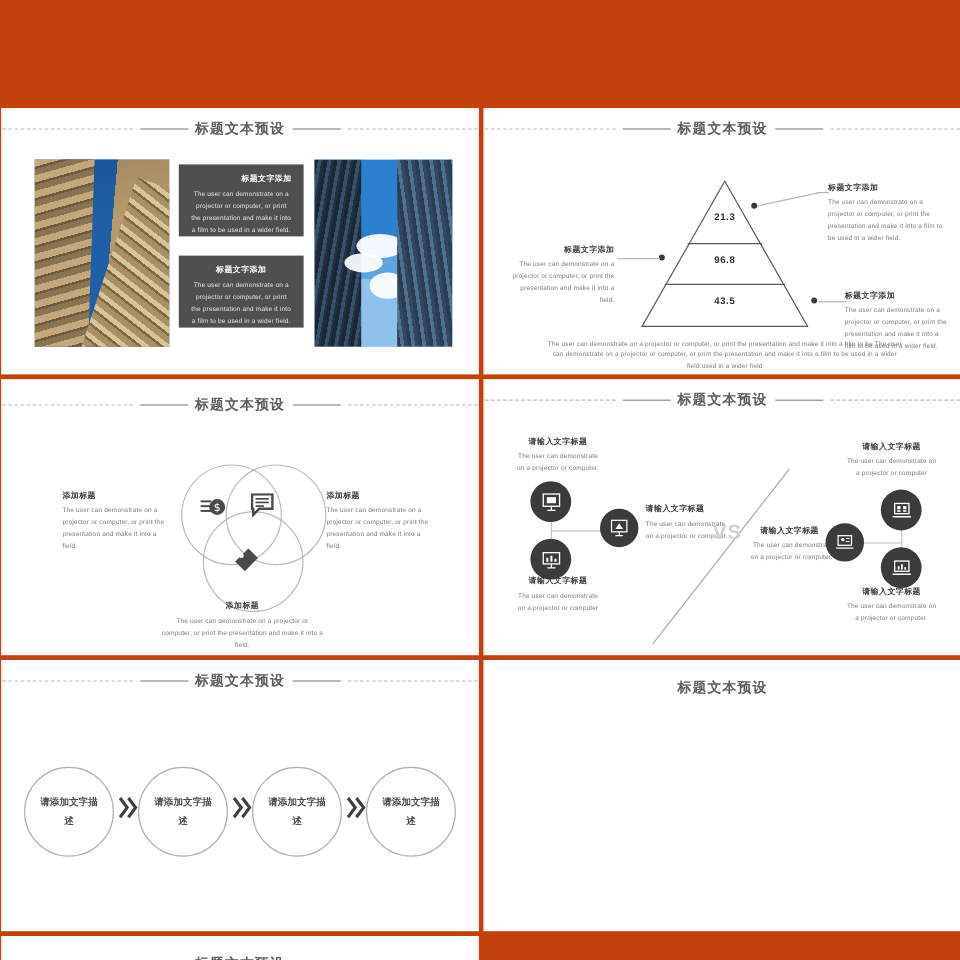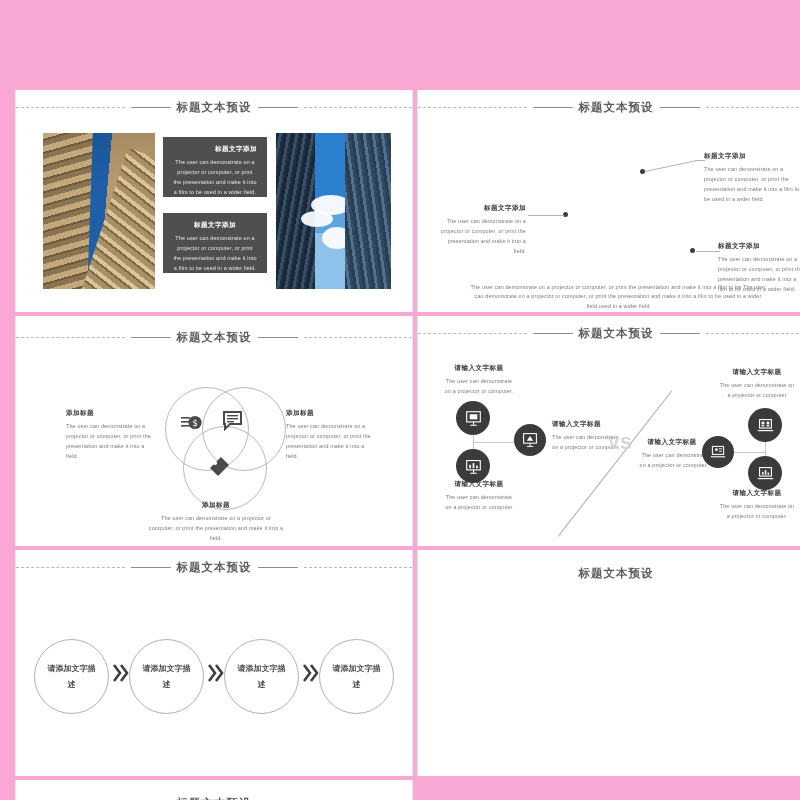--- a/index.html
+++ b/index.html
@@ -9,22 +9,22 @@
     font-family: "Liberation Sans", "DejaVu Sans", sans-serif;
     overflow: hidden;
   }
   .grid {
     position: relative;
     width: 800px; height: 800px;
     display: grid;
     grid-template-columns: 398px 398px;
     grid-template-rows: 86px 222px 230px 226px 36px;
     gap: 4px;
-    padding: 0 0 0 15px;
-    background: #f9a8d4;
+    padding: 0 0 0 1px;
+    background: #c2410c;
   }
   .slide {
     position: relative;
     background: #ffffff;
     overflow: hidden;
     border-left: 1px solid #e9e9e9;
     border-right: 1px solid #e9e9e9;
   }
   .slide.r1 { align-self: end; }
 
@@ -225,20 +225,30 @@
 
   <div class="slide">
     <div class="title-row" style="top:10px;">
       <span class="dash"></span>
       <span class="solid"></span>
       <span class="title-txt">标题文本预设</span>
       <span class="solid"></span>
       <span class="dash"></span>
     </div>
 
+    <div class="pyr" style="left:130px; top:60px; width:140px; height:123px;">
+      <svg width="140" height="123" viewBox="0 0 140 123">
+        <polygon points="70,1 139,122 1,122" fill="none" stroke="#5a5a5a" stroke-width="1"></polygon>
+        <line x1="39" y1="53" x2="101" y2="53" stroke="#5a5a5a" stroke-width="1"></line>
+        <line x1="20" y1="87" x2="120" y2="87" stroke="#5a5a5a" stroke-width="1"></line>
+      </svg>
+      <div class="pyr-val" style="top:26px;">21.3</div>
+      <div class="pyr-val" style="top:62px;">96.8</div>
+      <div class="pyr-val" style="top:96px;">43.5</div>
+    </div>
 
     <div class="dot" style="left:222px; top:79px;"></div>
     <div class="conn" style="left:227px; top:81px; width:52px; transform:rotate(-12deg);"></div>
     <div class="conn" style="left:277px; top:70px; width:10px;"></div>
     <div style="position:absolute; left:286px; top:62px; width:98px;">
       <div class="blk-title ta-l">标题文字添加</div>
       <div class="blk-body ta-l">The user can demonstrate on a projector or computer, or print the presentation and make it into a film to be used in a wider field.</div>
     </div>
 
     <div class="dot" style="left:145px; top:122px;"></div>

